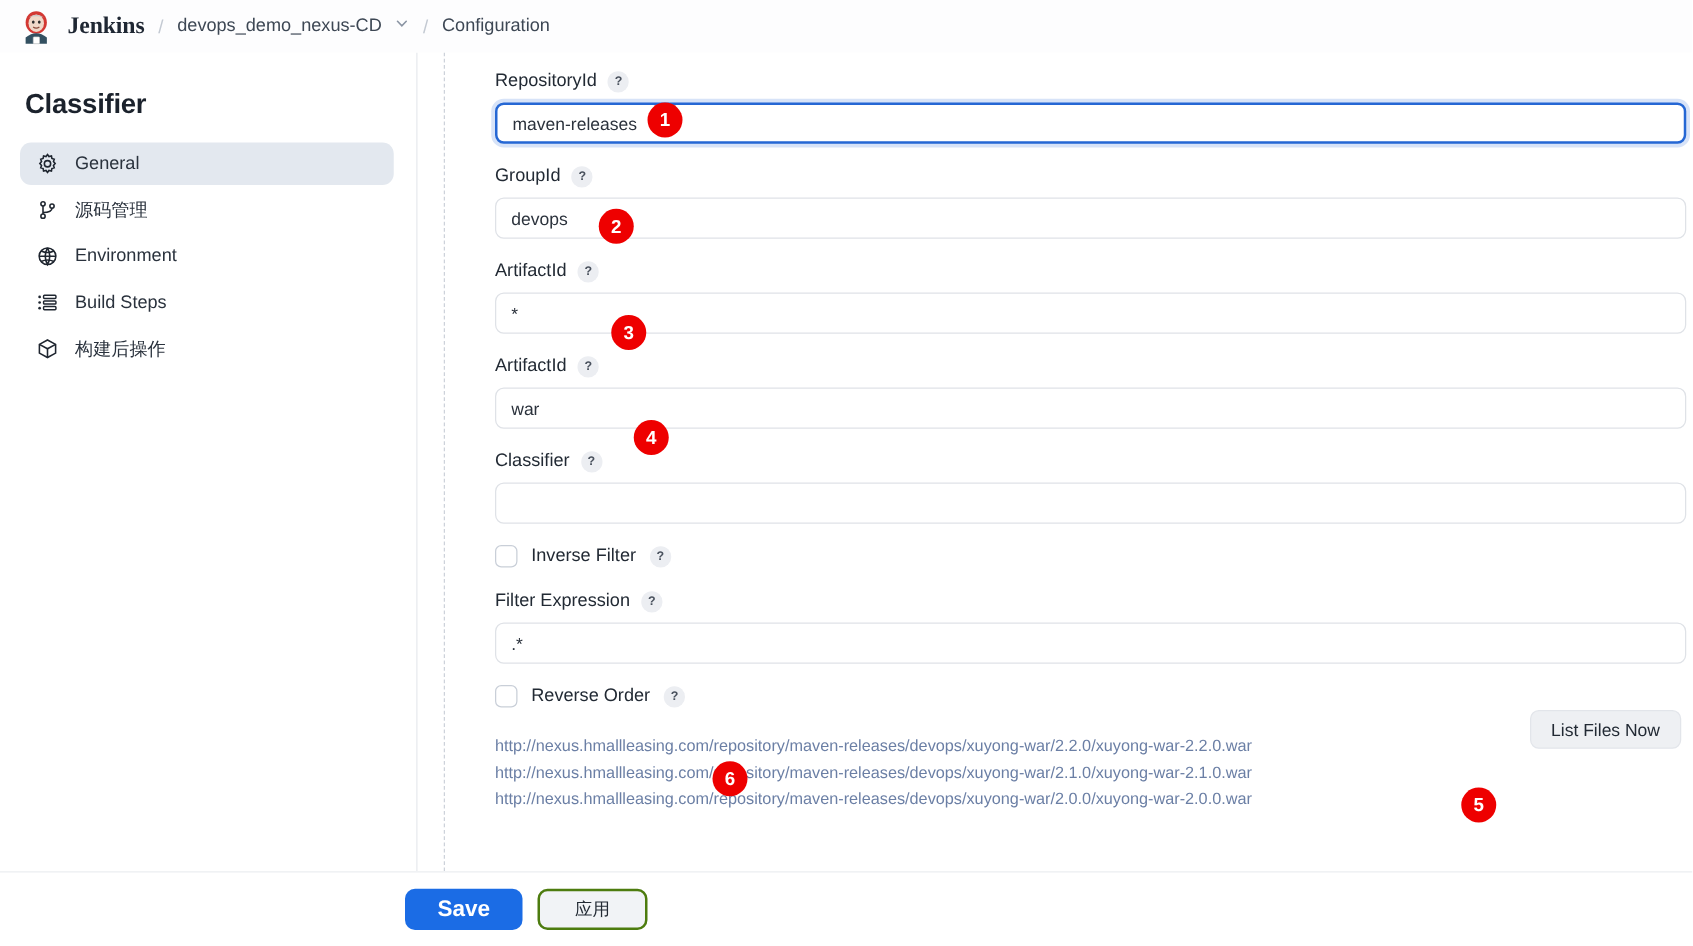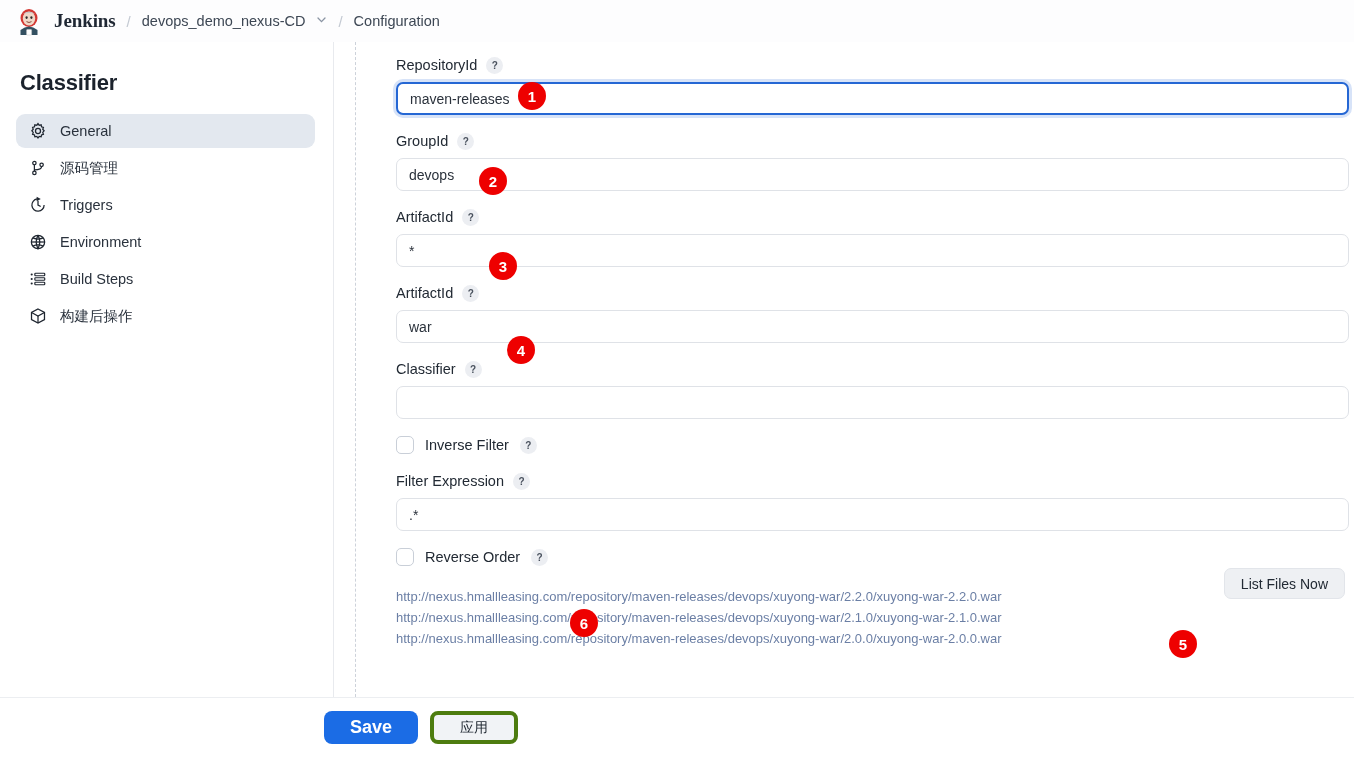--- a/index.html
+++ b/index.html
@@ -138,21 +138,21 @@
     display:flex; align-items:center; gap:12px;
     padding-left:324px;
   }
   .btn-save {
     background:#1b6ce5; color:#fff; border:none;
     border-radius:8px; height:33px; width:94px;
     font-size:18px; font-weight:bold; cursor:pointer;
     font-family:"Liberation Sans", sans-serif;
   }
   .btn-apply {
-    background:#f1f3f6; color:#222a34; border:4px solid #4d7c0f;
+    background:#f1f3f6; color:#222a34; border:2px solid #4d7c0f;
     border-radius:8px; height:33px; width:88px;
     font-size:14px; cursor:pointer;
     font-family:"Liberation Sans", sans-serif;
   }
 
   
   .badge {
     position:absolute;
     width:28px; height:28px; border-radius:50%;
     background:#ee0000; color:#fff;
@@ -213,30 +213,20 @@
           <circle cx="6" cy="4.5" r="1.9"></circle>
             <circle cx="6" cy="15.5" r="1.9"></circle>
             <circle cx="14" cy="6.5" r="1.9"></circle>
           <path d="M6 6.4 L6 13.6"></path>
             <path d="M14 8.4 Q14 12 6 12.2"></path>
         </svg>
       </span>
       <span>源码管理</span>
     </div>
 
-    <div class="nav-item">
-      <span class="nav-ico">
-        <svg width="18" height="18" viewBox="0 0 20 20" fill="none" stroke="#1f2630" stroke-width="1.4">
-          <path d="M16.8 10 A6.8 6.8 0 1 1 9 3.3"></path>
-            <path d="M10 5.4 L10 10 L13 11.6"></path>
-          <path d="M9.2 2 L9.2 4.6 L11.6 3.3 Z" fill="#1f2630"></path>
-        </svg>
-      </span>
-      <span>Triggers</span>
-    </div>
 
     <div class="nav-item">
       <span class="nav-ico">
         <svg width="18" height="18" viewBox="0 0 20 20" fill="none" stroke="#1f2630" stroke-width="1.4">
           <circle cx="10" cy="10" r="7.4"></circle>
             <path d="M2.6 10 H17.4"></path>
             <path d="M10 2.6 Q14 10 10 17.4 Q6 10 10 2.6"></path>
           <path d="M4.3 5.4 Q10 8 15.7 5.4"></path>
             <path d="M4.3 14.6 Q10 12 15.7 14.6"></path>
         </svg>

